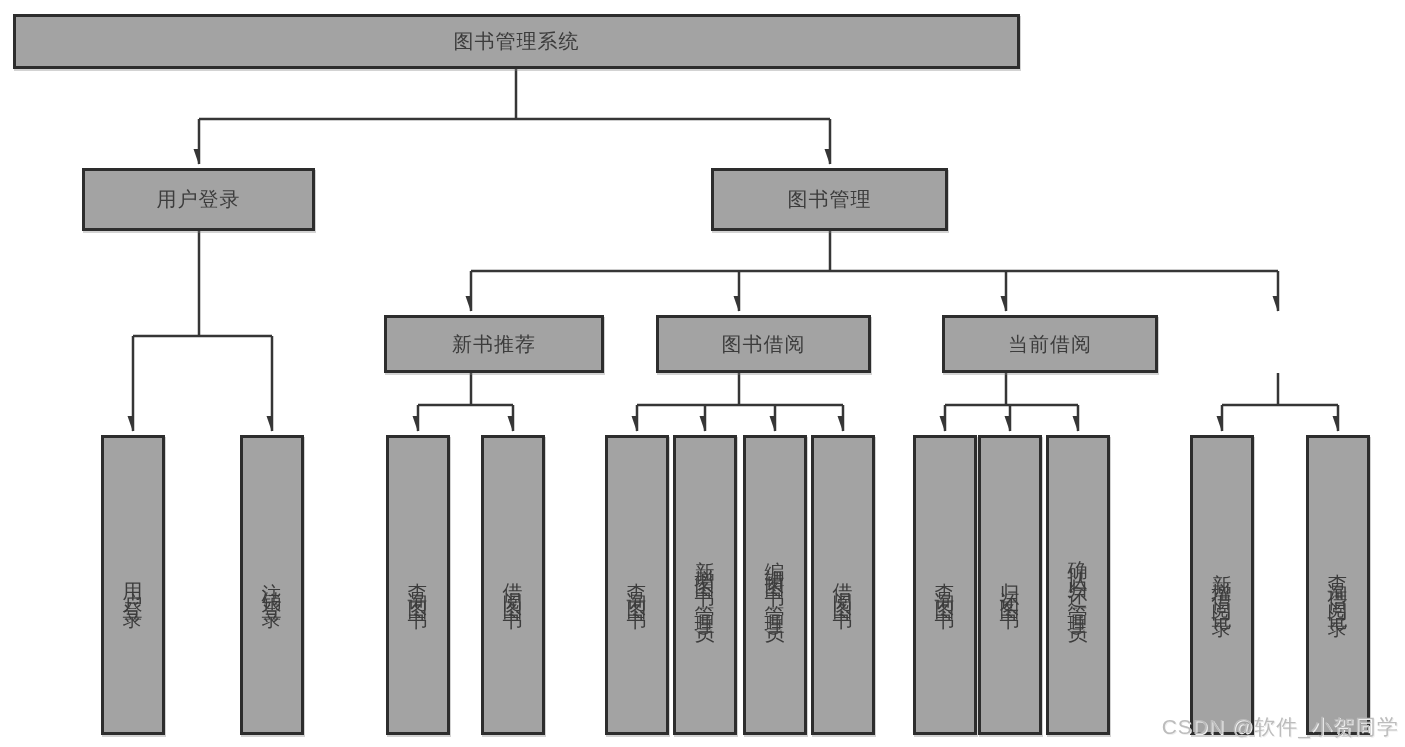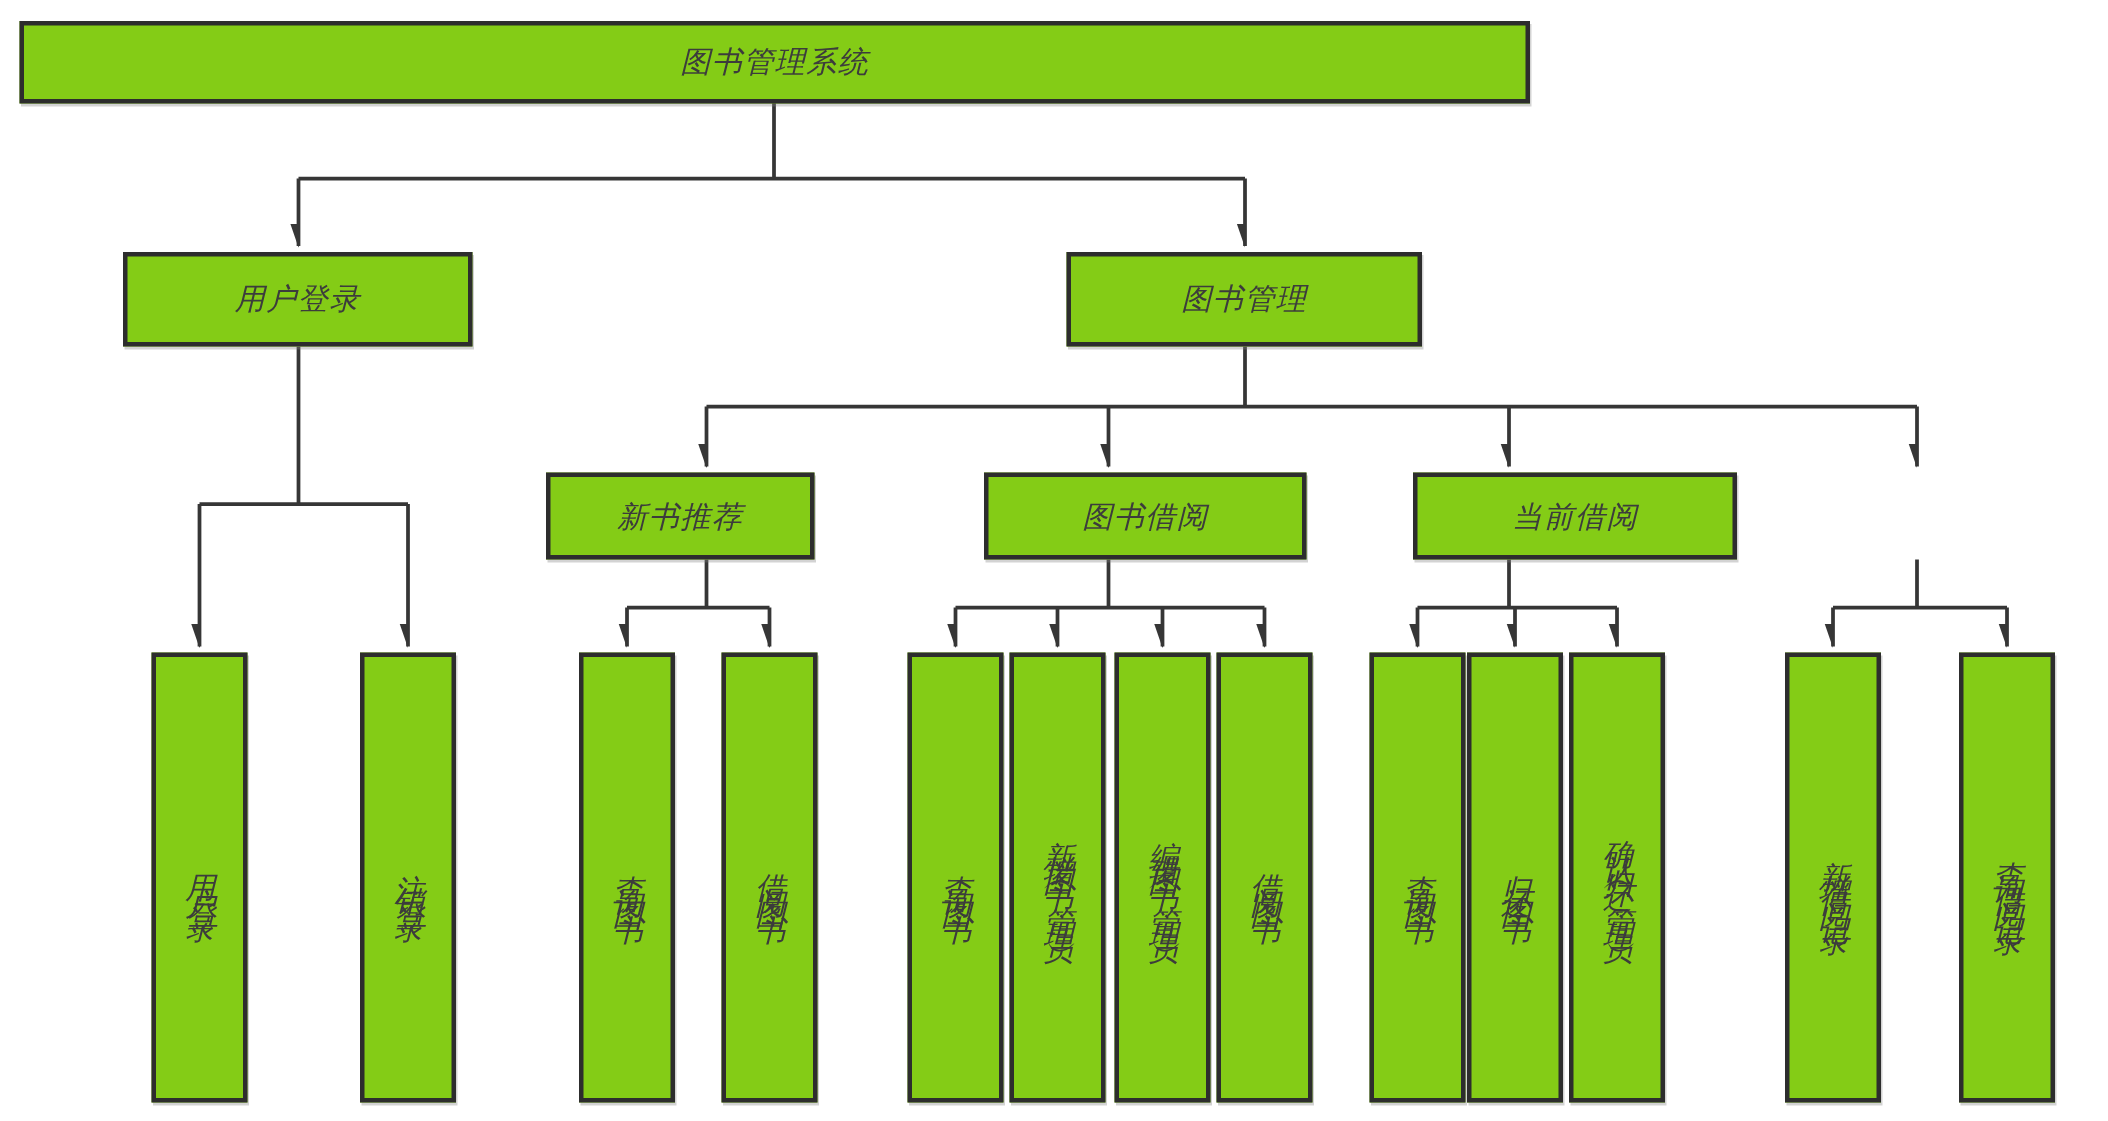--- a/index.html
+++ b/index.html
@@ -2,23 +2,23 @@
 <html><head>
 <meta charset="utf-8">
 <style>
   html,body{margin:0;padding:0;background:#ffffff;}
   body{font-family:"Liberation Sans","DejaVu Sans",sans-serif;}
   .stage{
     position:relative;width:1405px;height:747px;background:#ffffff;overflow:hidden;
   }
   .connectors{position:absolute;left:0;top:0;width:1405px;height:747px;}
   .node{
-    position:absolute;background:#84cc16;border:3px solid #2d2d2d;
+    position:absolute;background:#a3a3a3;border:3px solid #2d2d2d;
     box-sizing:border-box;display:flex;align-items:center;justify-content:center;
-    color:#3c3c3c;box-shadow:1px 2px 0 rgba(130,130,130,0.35);font-style:italic;
+    color:#3c3c3c;box-shadow:1px 2px 0 rgba(130,130,130,0.35);
   }
   .node.h{font-size:20px;letter-spacing:1px;}
   .node.v{
     font-size:20px;
   }
   .node.v .vtext{
     writing-mode:vertical-rl;
     letter-spacing:9px;
     line-height:1;
     white-space:nowrap;
@@ -83,21 +83,21 @@
       <line x1="1222" y1="405" x2="1222" y2="431" marker-end="url(#arrow)"></line>
       <line x1="1338" y1="405" x2="1338" y2="431" marker-end="url(#arrow)"></line>
     </g>
   </svg>
 
   <div class="node h" style="left:13px;top:14px;width:1007px;height:55px;">图书管理系统</div>
 
   <div class="node h" style="left:82px;top:168px;width:233px;height:63px;">用户登录</div>
   <div class="node h" style="left:711px;top:168px;width:237px;height:63px;text-align:right;">图书管理</div>
 
-  <div class="node h" style="left:364px;top:315px;width:179px;height:58px;">新书推荐</div>
+  <div class="node h" style="left:384px;top:315px;width:220px;height:58px;">新书推荐</div>
   <div class="node h" style="left:632px;top:315px;width:215px;height:58px;margin-left:24px;">图书借阅</div>
   <div class="node h" style="left:942px;top:315px;width:216px;height:58px;">当前借阅</div>
 
   <div class="node v" style="left:101px;top:435px;width:64px;height:300px;">
     <span class="vtext">用户登录</span>
   </div>
   <div class="node v" style="left:240px;top:435px;width:64px;height:300px;">
     <span class="vtext">注销登录</span>
   </div>
 
@@ -131,13 +131,14 @@
     <span class="vtext">确认归还（管理员）</span>
   </div>
 
   <div class="node v" style="left:1190px;top:435px;width:64px;height:300px;">
     <span class="vtext">新增借阅记录</span>
   </div>
   <div class="node v" style="left:1306px;top:435px;width:64px;height:300px;">
     <span class="vtext">查询借阅记录</span>
   </div>
 
+  <div class="watermark">CSDN @软件_小贺同学</div>
 </div>
 
 </body></html>

